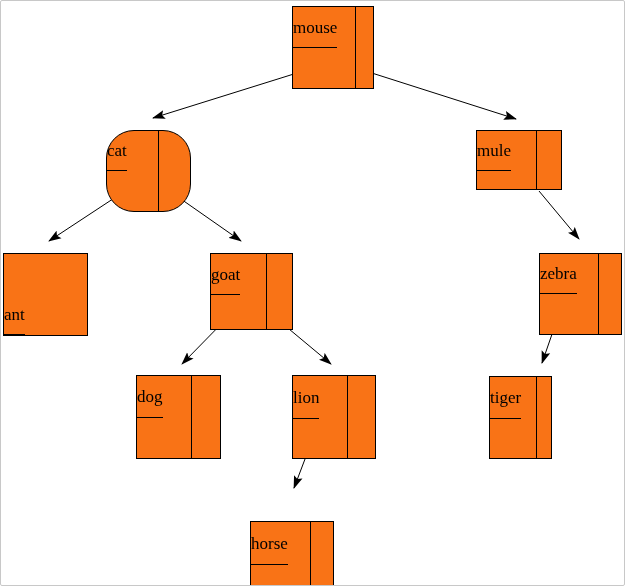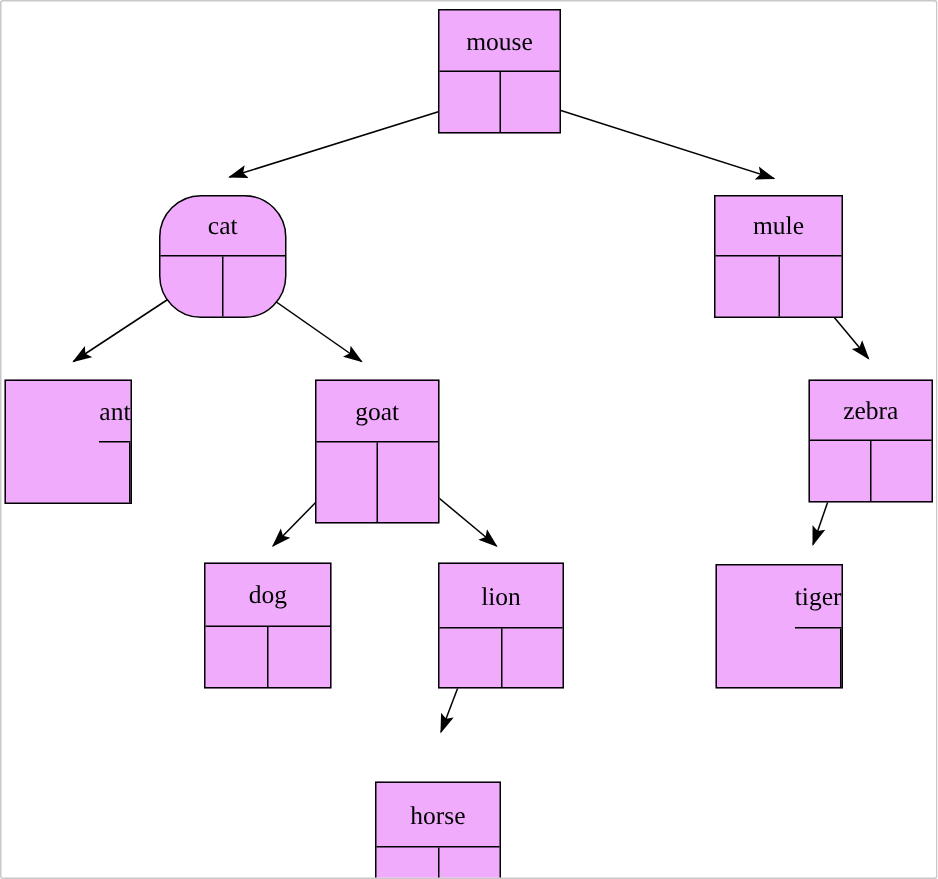--- a/index.html
+++ b/index.html
@@ -23,23 +23,23 @@
     left: 0;
     top: 0;
     width: 625px;
     height: 586px;
     pointer-events: none;
   }
   .node {
     position: absolute;
     box-sizing: border-box;
     border: 1px solid #000000;
-    background: #f0abfc;
+    background: #f97316;
     display: flex;
-    flex-direction: column;
+    flex-direction: row;
   }
   .node-label {
     box-sizing: border-box;
     border-bottom: 1px solid #000000;
     display: flex;
     align-items: center;
     justify-content: center;
     font-size: 17px;
     color: #000000;
     line-height: 1;
@@ -83,35 +83,35 @@
         <div class="pointer-cell right"></div>
       </div>
     </div>
     <div class="node" style="left: 105px; top: 129px; width: 85px; height: 82px; border-radius: 28px;">
       <div class="node-label" style="height: 40px;">cat</div>
       <div class="node-pointers">
         <div class="pointer-cell left"></div>
         <div class="pointer-cell right"></div>
       </div>
     </div>
-    <div class="node" style="left: 475px; top: 129px; width: 86px; height: 82px;">
+    <div class="node" style="left: 475px; top: 129px; width: 86px; height: 60px;">
       <div class="node-label" style="height: 40px;">mule</div>
       <div class="node-pointers">
         <div class="pointer-cell left"></div>
         <div class="pointer-cell right"></div>
       </div>
     </div>
     <div class="node" style="left: 2px; top: 252px; width: 85px; height: 83px; align-items: flex-end;">
       <div class="node-label" style="height: 41px;">ant</div>
       <div class="node-pointers">
         <div class="pointer-cell left"></div>
         <div class="pointer-cell right"></div>
       </div>
     </div>
-    <div class="node" style="left: 209px; top: 252px; width: 83px; height: 96px;">
+    <div class="node" style="left: 209px; top: 252px; width: 83px; height: 77px;">
       <div class="node-label" style="height: 41px;">goat</div>
       <div class="node-pointers">
         <div class="pointer-cell left"></div>
         <div class="pointer-cell right"></div>
       </div>
     </div>
     <div class="node" style="left: 538px; top: 252px; width: 83px; height: 82px;">
       <div class="node-label" style="height: 40px; text-align: right;">zebra</div>
       <div class="node-pointers">
         <div class="pointer-cell left"></div>
@@ -125,21 +125,21 @@
         <div class="pointer-cell right"></div>
       </div>
     </div>
     <div class="node" style="left: 291px; top: 374px; width: 84px; height: 84px;">
       <div class="node-label" style="height: 43px; font-family: Liberation Serif, serif;">lion</div>
       <div class="node-pointers">
         <div class="pointer-cell left"></div>
         <div class="pointer-cell right"></div>
       </div>
     </div>
-    <div class="node" style="left: 476px; top: 375px; width: 85px; height: 83px; align-items: flex-end;">
+    <div class="node" style="left: 488px; top: 375px; width: 63px; height: 83px;">
       <div class="node-label" style="height: 42px;">tiger</div>
       <div class="node-pointers">
         <div class="pointer-cell left"></div>
         <div class="pointer-cell right"></div>
       </div>
     </div>
     <div class="node" style="left: 249px; top: 520px; width: 84px; height: 82px;">
       <div class="node-label" style="height: 43px;">horse</div>
       <div class="node-pointers">
         <div class="pointer-cell left"></div>

